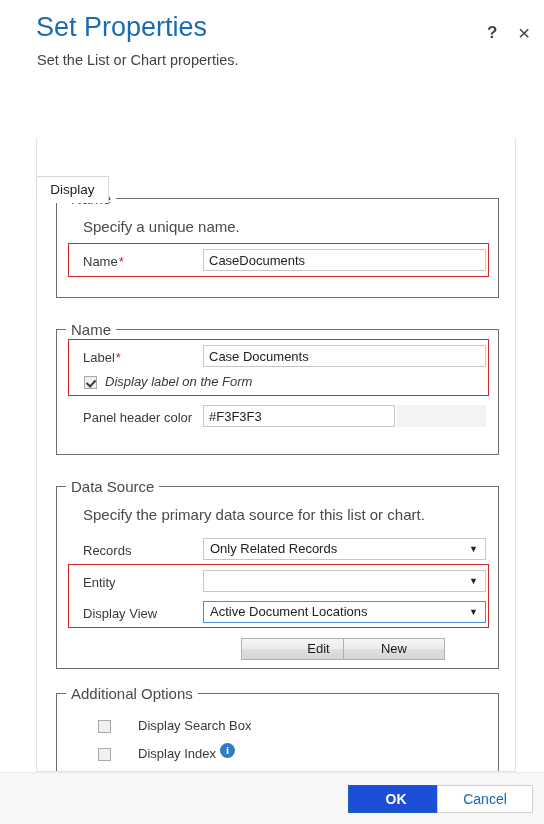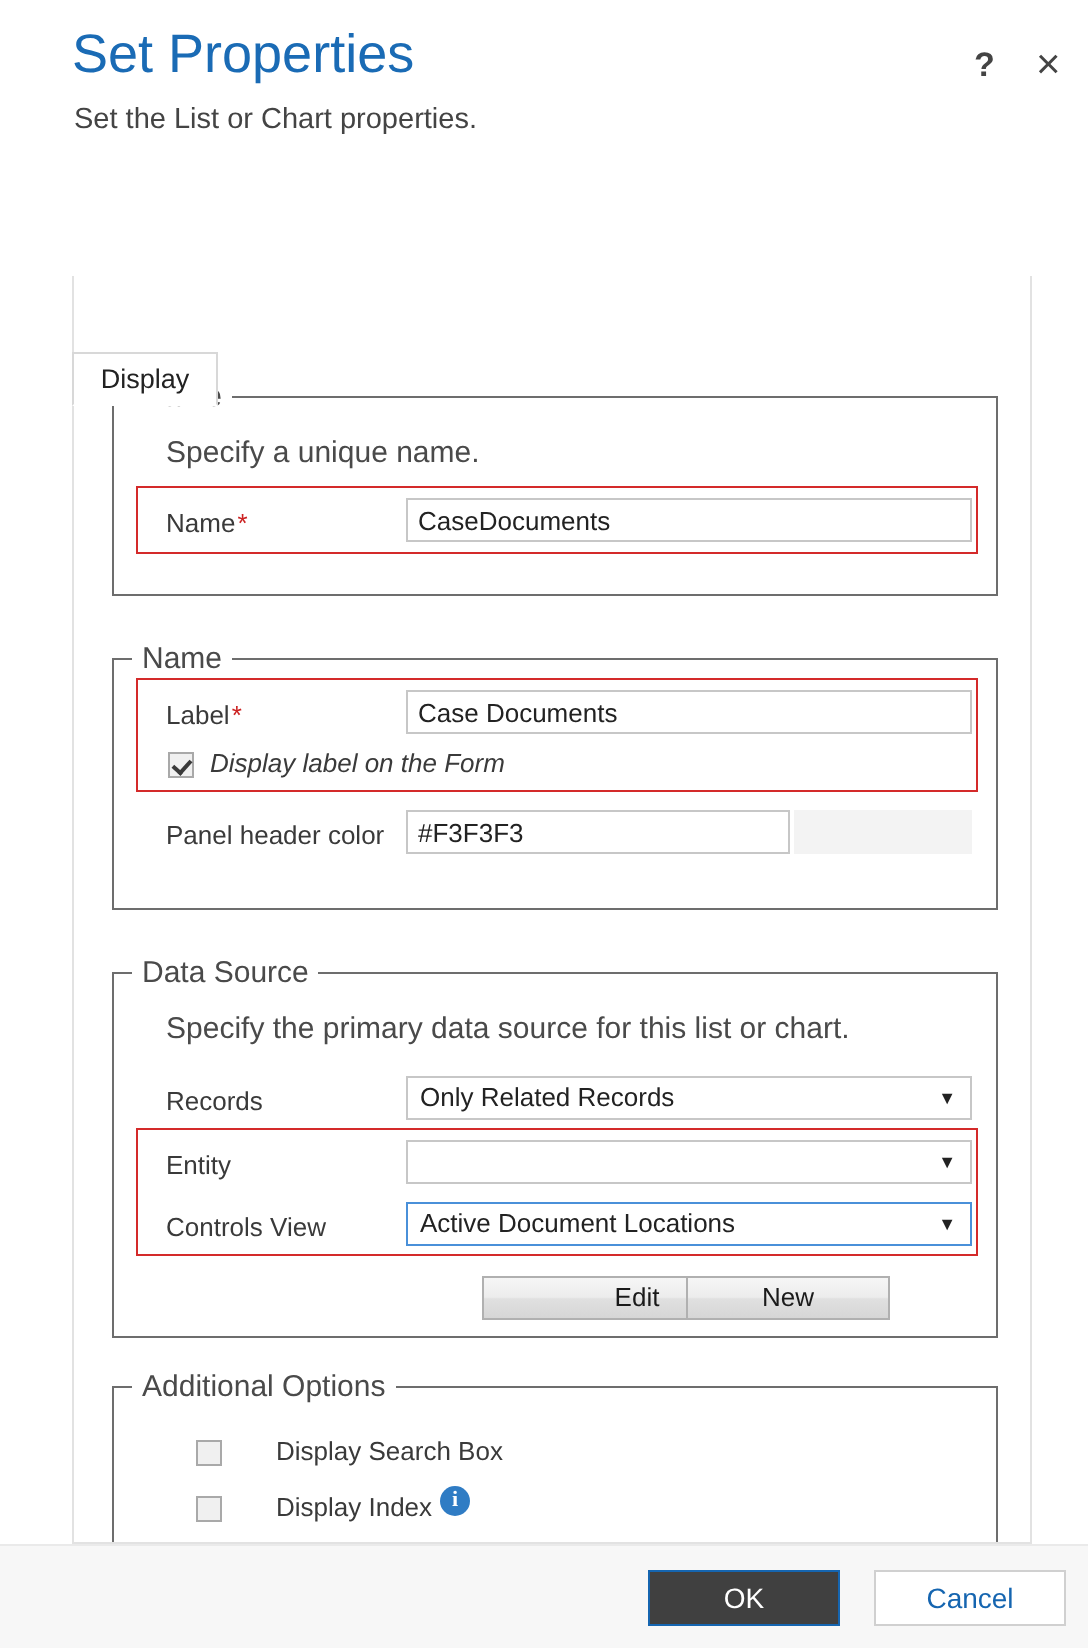--- a/index.html
+++ b/index.html
@@ -285,25 +285,26 @@
     top: 12px;
     height: 28px;
     line-height: 27px;
     text-align: center;
     font-size: 14px;
     box-sizing: border-box;
     cursor: pointer;
     user-select: none;
   }
   .btn-ok {
-    left: 324px;
+    left: 348px;
     width: 96px;
-    background: #404040;
+    background: #1d4ed8;
     border: 1px solid #1565b0;
     color: #ffffff;
+    font-weight: bold;
   }
   .btn-cancel {
     left: 437px;
     width: 96px;
     background: #ffffff;
     border: 1px solid #d0d0d0;
     color: #1565b0;
   }
 </style>
 </head>
@@ -362,21 +363,21 @@
       <div class="dropdown" style="left:146px; top:51px; width:283px;">
         <span class="dd-text">Only Related Records</span>
         <span class="dd-arrow">▼</span>
       </div>
 
       <div class="field-label" style="left:26px; top:88px;">Entity</div>
       <div class="dropdown" style="left:146px; top:83px; width:283px;">
         <span class="dd-arrow">▼</span>
       </div>
 
-      <div class="field-label" style="left:26px; top:119px;">Controls View</div>
+      <div class="field-label" style="left:26px; top:119px;">Display View</div>
       <div class="dropdown focused" style="left:146px; top:114px; width:283px;">
         <span class="dd-text">Active Document Locations</span>
         <span class="dd-arrow">▼</span>
       </div>
 
       <div class="redbox" style="left:11px; top:77px; width:421px; height:64px;"></div>
 
       <div class="push-btn" style="left:184px; top:151px; width:111px;padding-left:44px;">Edit</div>
       <div class="push-btn" style="left:286px; top:151px; width:102px;">New</div>
     </div>

